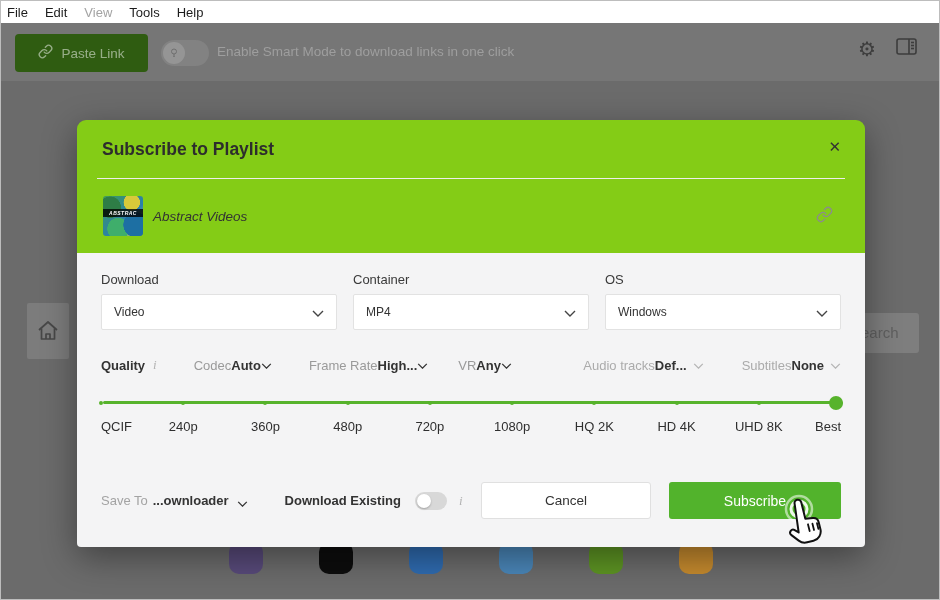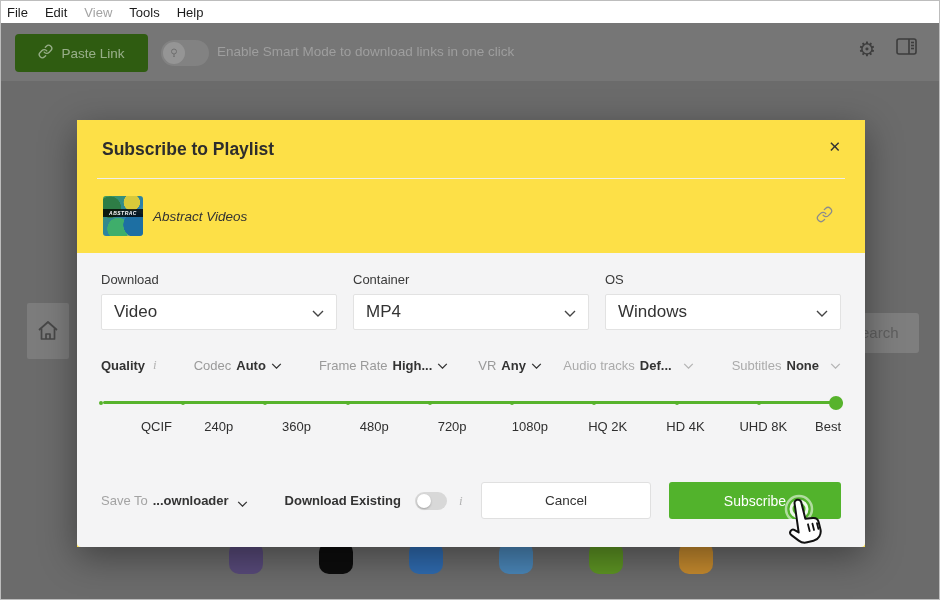--- a/index.html
+++ b/index.html
@@ -33,21 +33,21 @@
                  background:#7c7c7c; border-radius:2px; display:flex; align-items:flex-start;
                  justify-content:center; padding-top:16px; color:#474747; }
   .bg-search { position:absolute; left:790px; top:312px; width:128px; height:40px;
                background:#7e7e7e; border-radius:3px; font-size:15px; color:#5f5f5f;
                line-height:40px; padding-left:60px; }
   .service-icons { position:absolute; left:228px; top:541px; display:flex; gap:56px; }
   .service-icon { width:34px; height:32px; border-radius:10px; display:inline-block; }
 
   
   .modal { position:absolute; left:76px; top:119px; width:788px; height:427px;
-           background:#fde047; border-radius:0; box-shadow:0 10px 34px rgba(0,0,0,0.4);
+           background:#84cc16; border-radius:9px; box-shadow:0 10px 34px rgba(0,0,0,0.4);
            z-index:10; }
   .modal-title { position:absolute; left:25px; top:19px; font-size:17.5px; font-weight:600;
                  color:#2d2d2d; }
   .modal-close { position:absolute; right:24px; top:19px; font-size:15px; color:#333;
                  cursor:default; line-height:1; }
   .modal-sep { position:absolute; left:20px; right:20px; top:58px; border-top:1px solid #ededed; }
   .playlist-row { position:absolute; left:26px; right:26px; top:59px; height:74px;
                   display:flex; align-items:center;font-style:italic; }
   .thumb { width:40px; height:40px; border-radius:3px; position:relative; overflow:hidden;
            background:
@@ -62,45 +62,45 @@
   .playlist-name { margin-left:10px; font-size:13.5px; color:#333; }
   .playlist-link { margin-left:auto; margin-right:6px; color:#8c8c8c; }
 
   
   .settings { position:absolute; left:0; right:0; top:133px; bottom:0; background:#f4f4f5;
               border-radius:0 0 4px 4px; padding:19px 24px 0 24px; }
   .field-row { display:flex; gap:16px; }
   .field { flex:1; }
   .field-label { font-size:13px; color:#3a3a3a; margin-bottom:7px; }
   .select { position:relative; height:36px; background:#fff; border:1px solid #e2e2e2;
-            border-radius:2px; font-size:17px; color:#333; line-height:34px;
+            border-radius:2px; font-size:12px; color:#333; line-height:34px;
             padding:0 30px 0 12px; }
   .select .chev { position:absolute; right:12px; top:15px; }
 
   .quality-row { display:flex; align-items:center; margin-top:27px; font-size:13px; }
   .q-label { color:#333; font-weight:600; }
   .info-i { font-family:"Liberation Serif", serif; font-style:italic; font-size:13px;
             color:#b3b3b3; margin-left:8px; }
-  .opt { display:flex; align-items:center; gap:5px; }
+  .opt { display:flex; align-items:center; }
   .opt .o-label { color:#9a9a9a; }
   .opt .o-value { color:#333; font-weight:600; }
   .opt .chev { color:#333; margin-top:2px; }
   .opt.muted .o-label { color:#ababab; }
   .opt.muted .chev { color:#b5b5b5; margin-left:6px; }
   .gap-a { margin-left:37px; } .gap-b { margin-left:30px; }
   .push-right { margin-left:auto;text-align:right; } .gap-c { margin-left:38px; }
 
   .slider { position:relative; height:16px; margin-top:21px; }
   .slider .track { position:absolute; left:2px; right:2px; top:7px; height:3px;
                    background:#57b32c; border-radius:2px; }
   .slider .tick { position:absolute; top:6.5px; width:4px; height:4px; border-radius:50%;
                   background:#57b32c; margin-left:-2px; }
   .slider .handle { position:absolute; top:1.5px; width:14px; height:14px; border-radius:50%;
                     background:#57b32c; margin-left:-12px; }
-  .stop-labels { position:relative; height:16px; margin-top:9px; font-size:13px; color:#2f2f2f;margin-left:40px; }
+  .stop-labels { position:relative; height:16px; margin-top:9px; font-size:13px; color:#2f2f2f; }
   .stop-label { position:absolute; top:0; transform:translateX(-50%); white-space:nowrap; }
 
   .footer { display:flex; align-items:center; margin-top:47px; }
   .saveto-label { font-size:13px; color:#a3a3a3; }
   .saveto-value { font-size:13px; color:#333; font-weight:600; margin-left:5px; }
   .saveto-chev { color:#333; margin-left:8px; margin-top:2px; }
   .dl-existing { font-size:13px; color:#333; font-weight:600; margin-left:37px; }
   .toggle-sm { position:relative; width:32px; height:18px; border-radius:9px; background:#d8d8d8;
                margin-left:14px; }
   .toggle-sm .knob { position:absolute; left:2px; top:2px; width:14px; height:14px;

